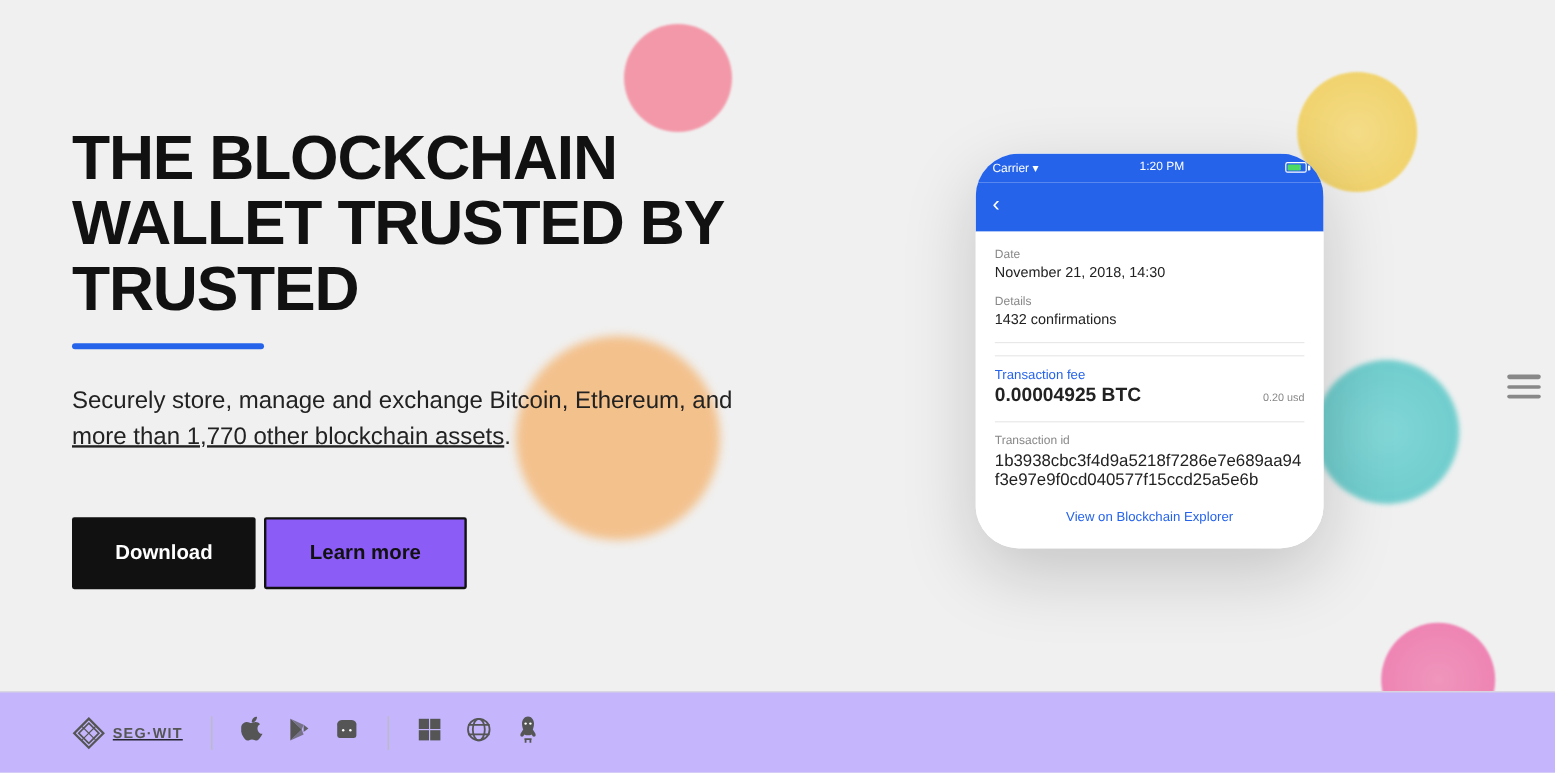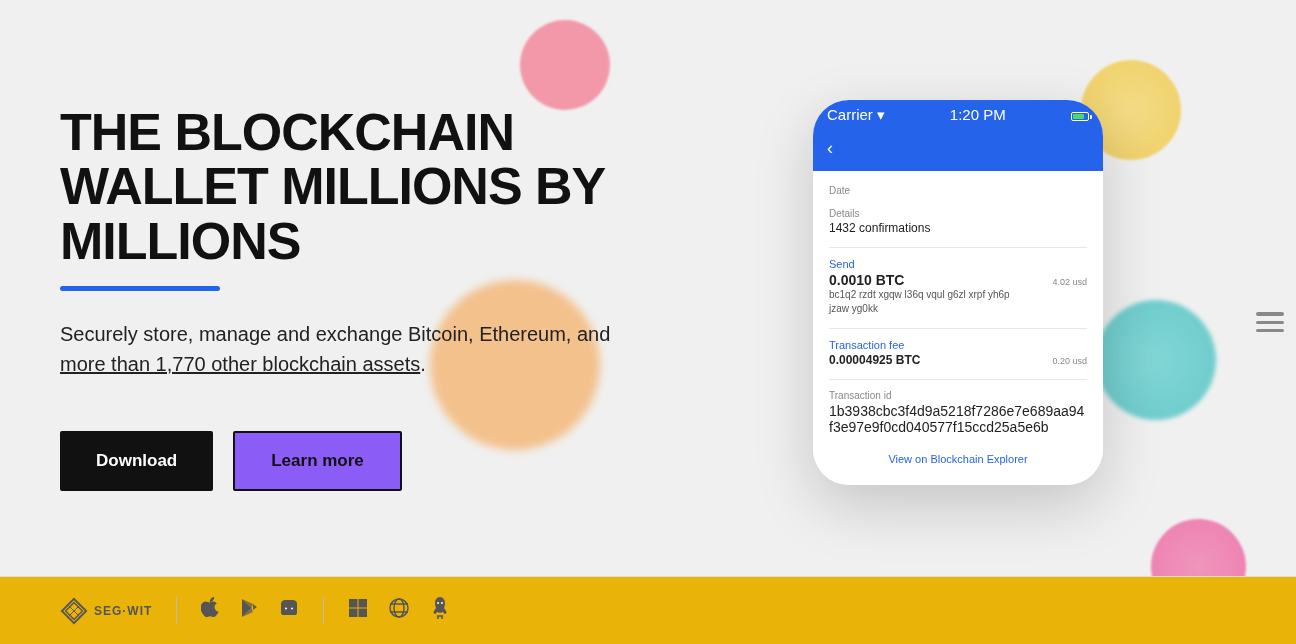--- a/index.html
+++ b/index.html
@@ -118,21 +118,21 @@
       max-width: 560px;
     }
 
     .description a {
       color: #222;
       text-decoration: underline;
     }
 
     .buttons {
       display: flex;
-      gap: 20px;
+      gap: 7px;
       margin-bottom: 48px;
     }
 
     .btn-download {
       background: #111;
       color: #fff;
       border: none;
       padding: 18px 36px;
       font-size: 17px;
       font-weight: 700;
@@ -151,27 +151,28 @@
       border-radius: 2px;
     }
 
     
     .bottom-bar {
       position: absolute;
       bottom: 0;
       left: 0;
       right: 0;
       height: 68px;
-      background: #eab308;
+      background: #c4b5fd;
       border-top: 1px solid #ddd;
       display: flex;
       align-items: center;
       padding: 0 60px;
       gap: 0;
       z-index: 20;
+      text-decoration: underline;
     }
 
     .segwit-logo {
       display: flex;
       align-items: center;
       gap: 6px;
       font-size: 12px;
       font-weight: 700;
       color: #555;
       letter-spacing: 1px;
@@ -220,21 +221,21 @@
       position: relative;
       margin-bottom: 60px;
     }
 
     .phone-status-bar {
       background: #2563eb;
       display: flex;
       justify-content: space-between;
       align-items: center;
       padding: 6px 14px;
-      font-size: 15px;
+      font-size: 10px;
       color: #fff;
     }
 
     .phone-header {
       background: #2563eb;
       display: flex;
       align-items: center;
       padding: 8px 14px 12px;
       gap: 10px;
     }
@@ -360,21 +361,21 @@
 <div class="scrollbar-area">
   <div class="scrollbar-line thick"></div>
   <div class="scrollbar-line"></div>
   <div class="scrollbar-line"></div>
 </div>
 
 <div class="hero-section">
 
   <div class="left-content">
 
-    <h1 class="main-title">THE BLOCKCHAIN WALLET MILLIONS BY MILLIONS</h1>
+    <h1 class="main-title">THE BLOCKCHAIN WALLET TRUSTED BY TRUSTED</h1>
 
     <div class="blue-underline"></div>
 
     <p class="description">
       <span>Securely store, manage and exchange Bitcoin, Ethereum, and </span><a href="#"><span>more than 1,770 other blockchain assets</span></a><span>.</span>
     </p>
 
     <div class="buttons">
       <button class="btn-download">Download</button>
       <button class="btn-learn">Learn more</button>
@@ -394,47 +395,37 @@
       </div>
 
       <div class="phone-header">
         <span class="back-arrow">‹</span>
       </div>
 
       <div class="phone-body">
 
         <div class="phone-field">
           <div class="field-label">Date</div>
+          <div class="field-value">November 21, 2018, 14:30</div>
         </div>
 
         <div class="phone-field">
           <div class="field-label">Details</div>
           <div class="field-value">1432 confirmations</div>
         </div>
 
         <div class="divider-line"></div>
 
-        <div class="send-section">
-          <div class="send-label">Send</div>
-          <div class="send-amount-row">
-            <span class="send-amount">0.0010 BTC</span>
-            <span class="send-usd">4.02 usd</span>
-          </div>
-          <div class="send-address">
-            <span>bc1q2 rzdt xgqw l36q vqul g6zl xrpf yh6p</span><br>
-            <span>jzaw yg0kk</span>
-          </div>
-        </div>
 
         <div class="divider-line"></div>
 
         <div class="send-section">
           <div class="send-label">Transaction fee</div>
           <div class="send-amount-row">
-            <span class="send-amount" style="font-size:12px;">0.00004925 BTC</span>
+            <span class="send-amount" style="font-size:16px;">0.00004925 BTC</span>
             <span class="send-usd">0.20 usd</span>
           </div>
         </div>
 
         <div class="divider-line"></div>
 
         <div class="phone-field">
           <div class="field-label">Transaction id</div>
           <div class="field-value" style="font-size:14px; word-break:break-all;">1b3938cbc3f4d9a5218f7286e7e689aa94f3e97e9f0cd040577f15ccd25a5e6b</div>
         </div>

